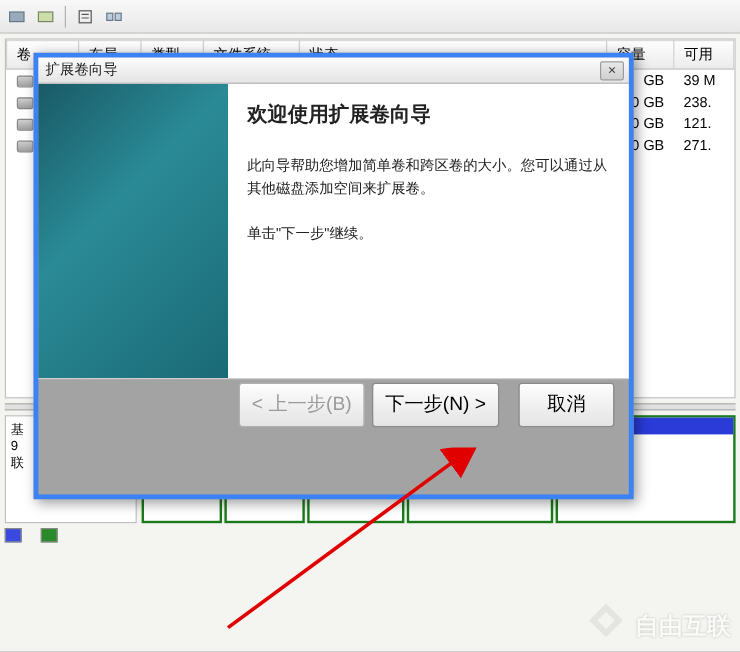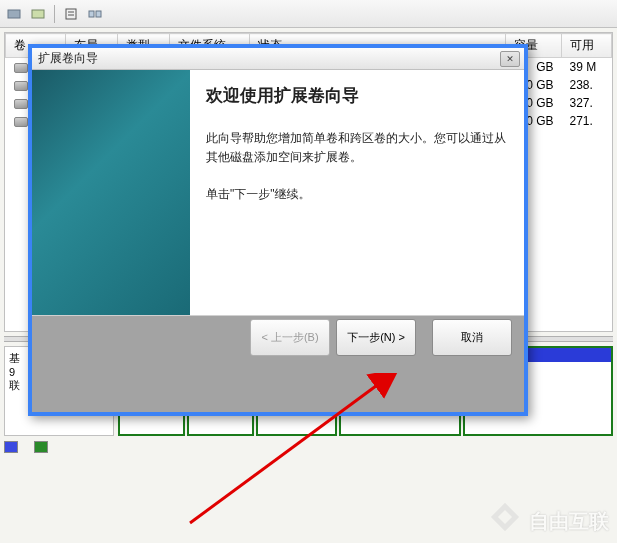--- a/index.html
+++ b/index.html
@@ -175,21 +175,21 @@
     align-items: center;
     gap: 6px;
     padding: 0 12px;
   }
   .btn {
     min-width: 80px;
     height: 37px;
     background: linear-gradient(#fdfdfd,#e4e4e4);
     border: 1px solid #8a8a8a;
     border-radius: 3px;
-    font-size: 11px;
+    font-size: 16px;
     display: flex; align-items: center; justify-content: center;
     padding: 0 10px;
   }
   .btn.disabled {
     color: #9a9a9a;
     border-color: #b0b0b0;
   }
   
   .arrow {
     position: absolute;
@@ -283,21 +283,21 @@
           <td style="text-align:right">0 GB</td>
           <td>238.</td>
         </tr>
       <tr>
           <td><span class="vol-icon"></span></td>
           <td></td>
           <td></td>
           <td></td>
           <td></td>
           <td style="text-align:right">0 GB</td>
-          <td>327.</td>
+          <td>121.</td>
         </tr>
       <tr>
           <td><span class="vol-icon"></span></td>
           <td></td>
           <td></td>
           <td></td>
           <td></td>
           <td style="text-align:right">0 GB</td>
           <td>271.</td>
         </tr>

